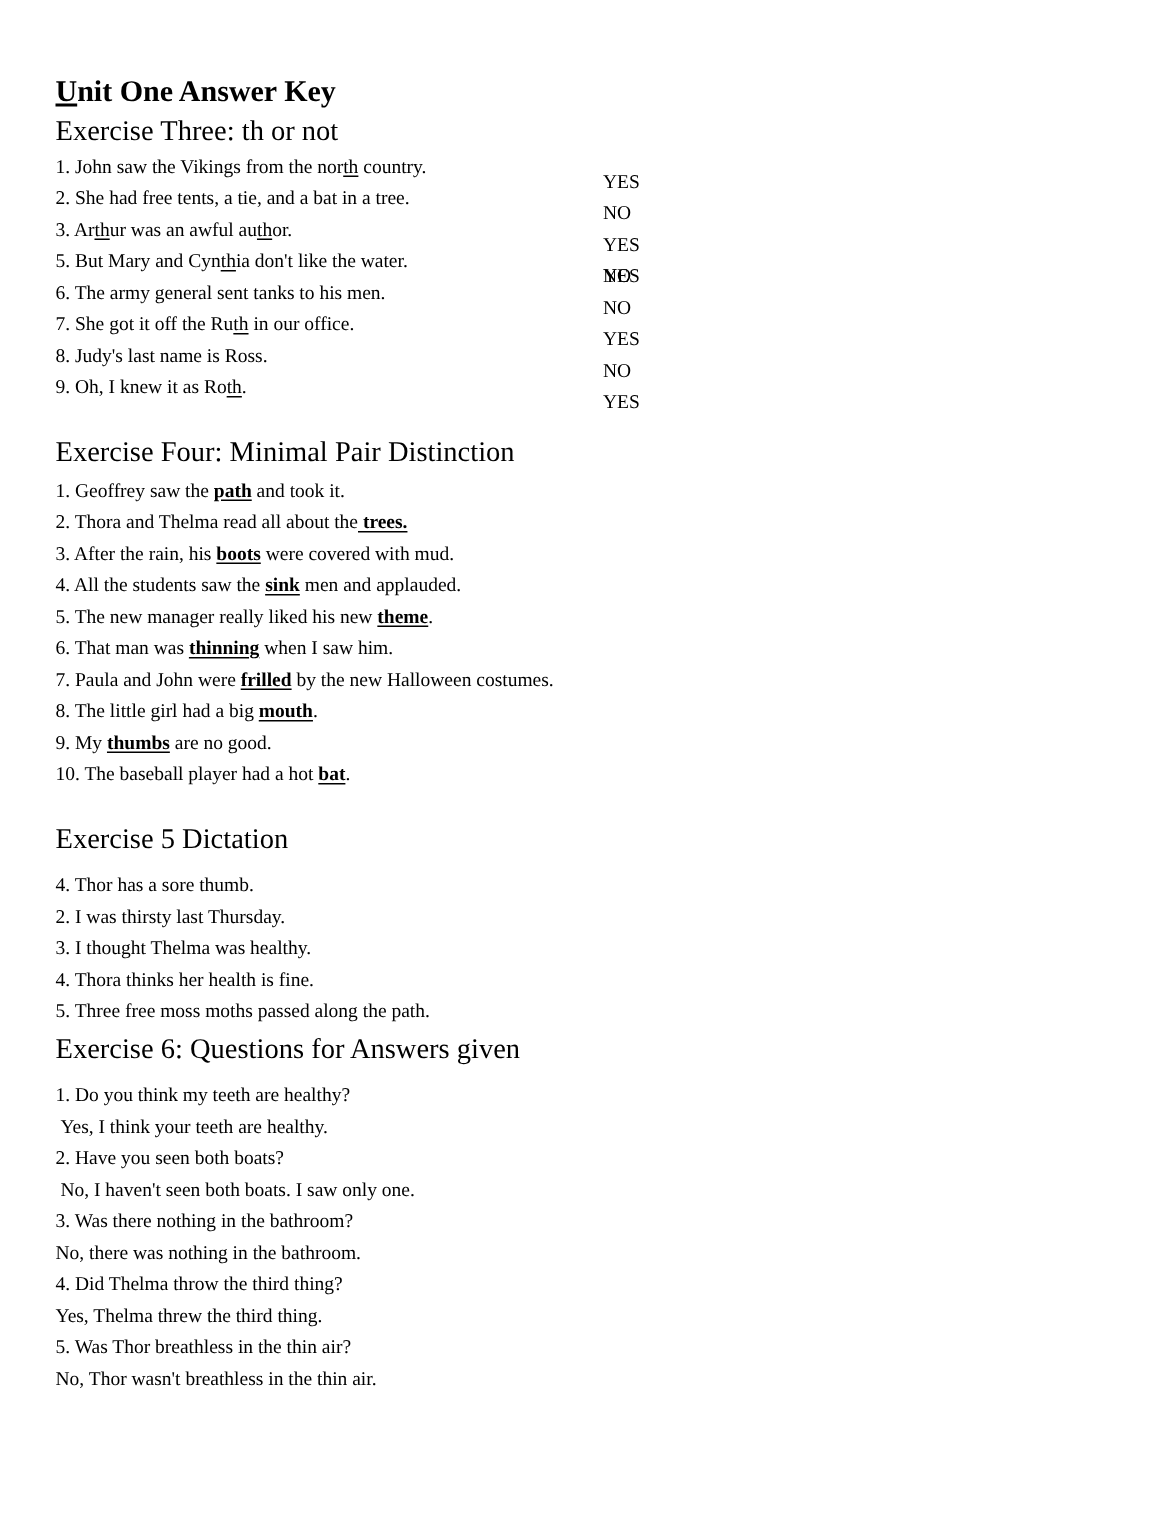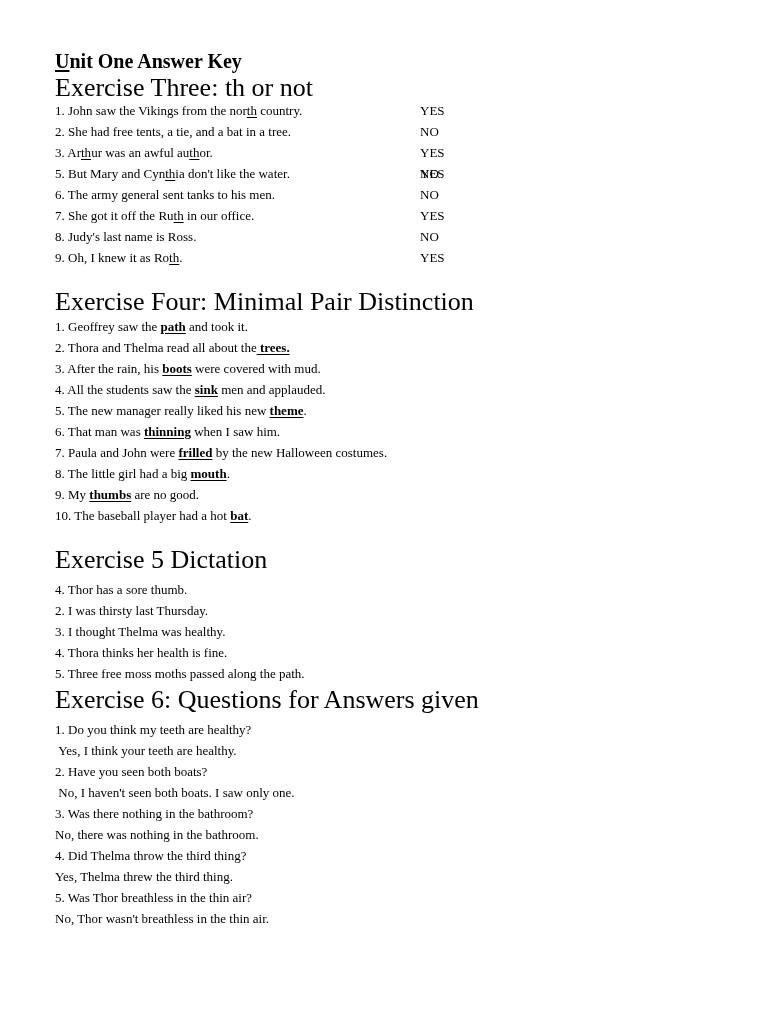--- a/index.html
+++ b/index.html
@@ -7,49 +7,49 @@
     padding: 0;
     background: #ffffff;
   }
   .page {
     box-sizing: border-box;
     width: 768px;
     height: 1024px;
     background: #ffffff;
     color: #000000;
     font-family: "Liberation Serif", "DejaVu Serif", serif;
-    padding: 49px 40px 0 55px;
+    padding: 49px 40px 0 37px;
     overflow: hidden;
   }
   .doc-title {
     font-size: 20px;
     line-height: 24px;
     font-weight: bold;
     margin: 0;
   }
   .section-heading {
-    font-size: 26px;
+    font-size: 19px;
     line-height: 25px;
     font-weight: normal;
     margin: 0;
   }
   #sec3 .section-heading { margin-top: 2px;  margin-bottom: 0; }
   #sec4 .section-heading { margin-top: 21px; margin-bottom: 2px; }
   #sec5 .section-heading { margin-top: 21px; margin-bottom: 7px; }
   #sec6 .section-heading { margin-top: 3px; margin-bottom: 7px; }
   .line {
     position: relative;
     font-size: 13px;
     line-height: 21px;
     white-space: pre-wrap;
   }
   .answer {
     position: absolute;
     left: 365px;
-    top: 0;
+    top: 10px;
   }
   .b { font-weight: bold; }
   .u { text-decoration: underline; text-underline-offset: 2px; }
 </style>
 </head>
 <body>
 
 <div class="page">
 
   <h1 class="doc-title"><span class="b u">U</span><span class="b">nit One Answer Key</span></h1>

